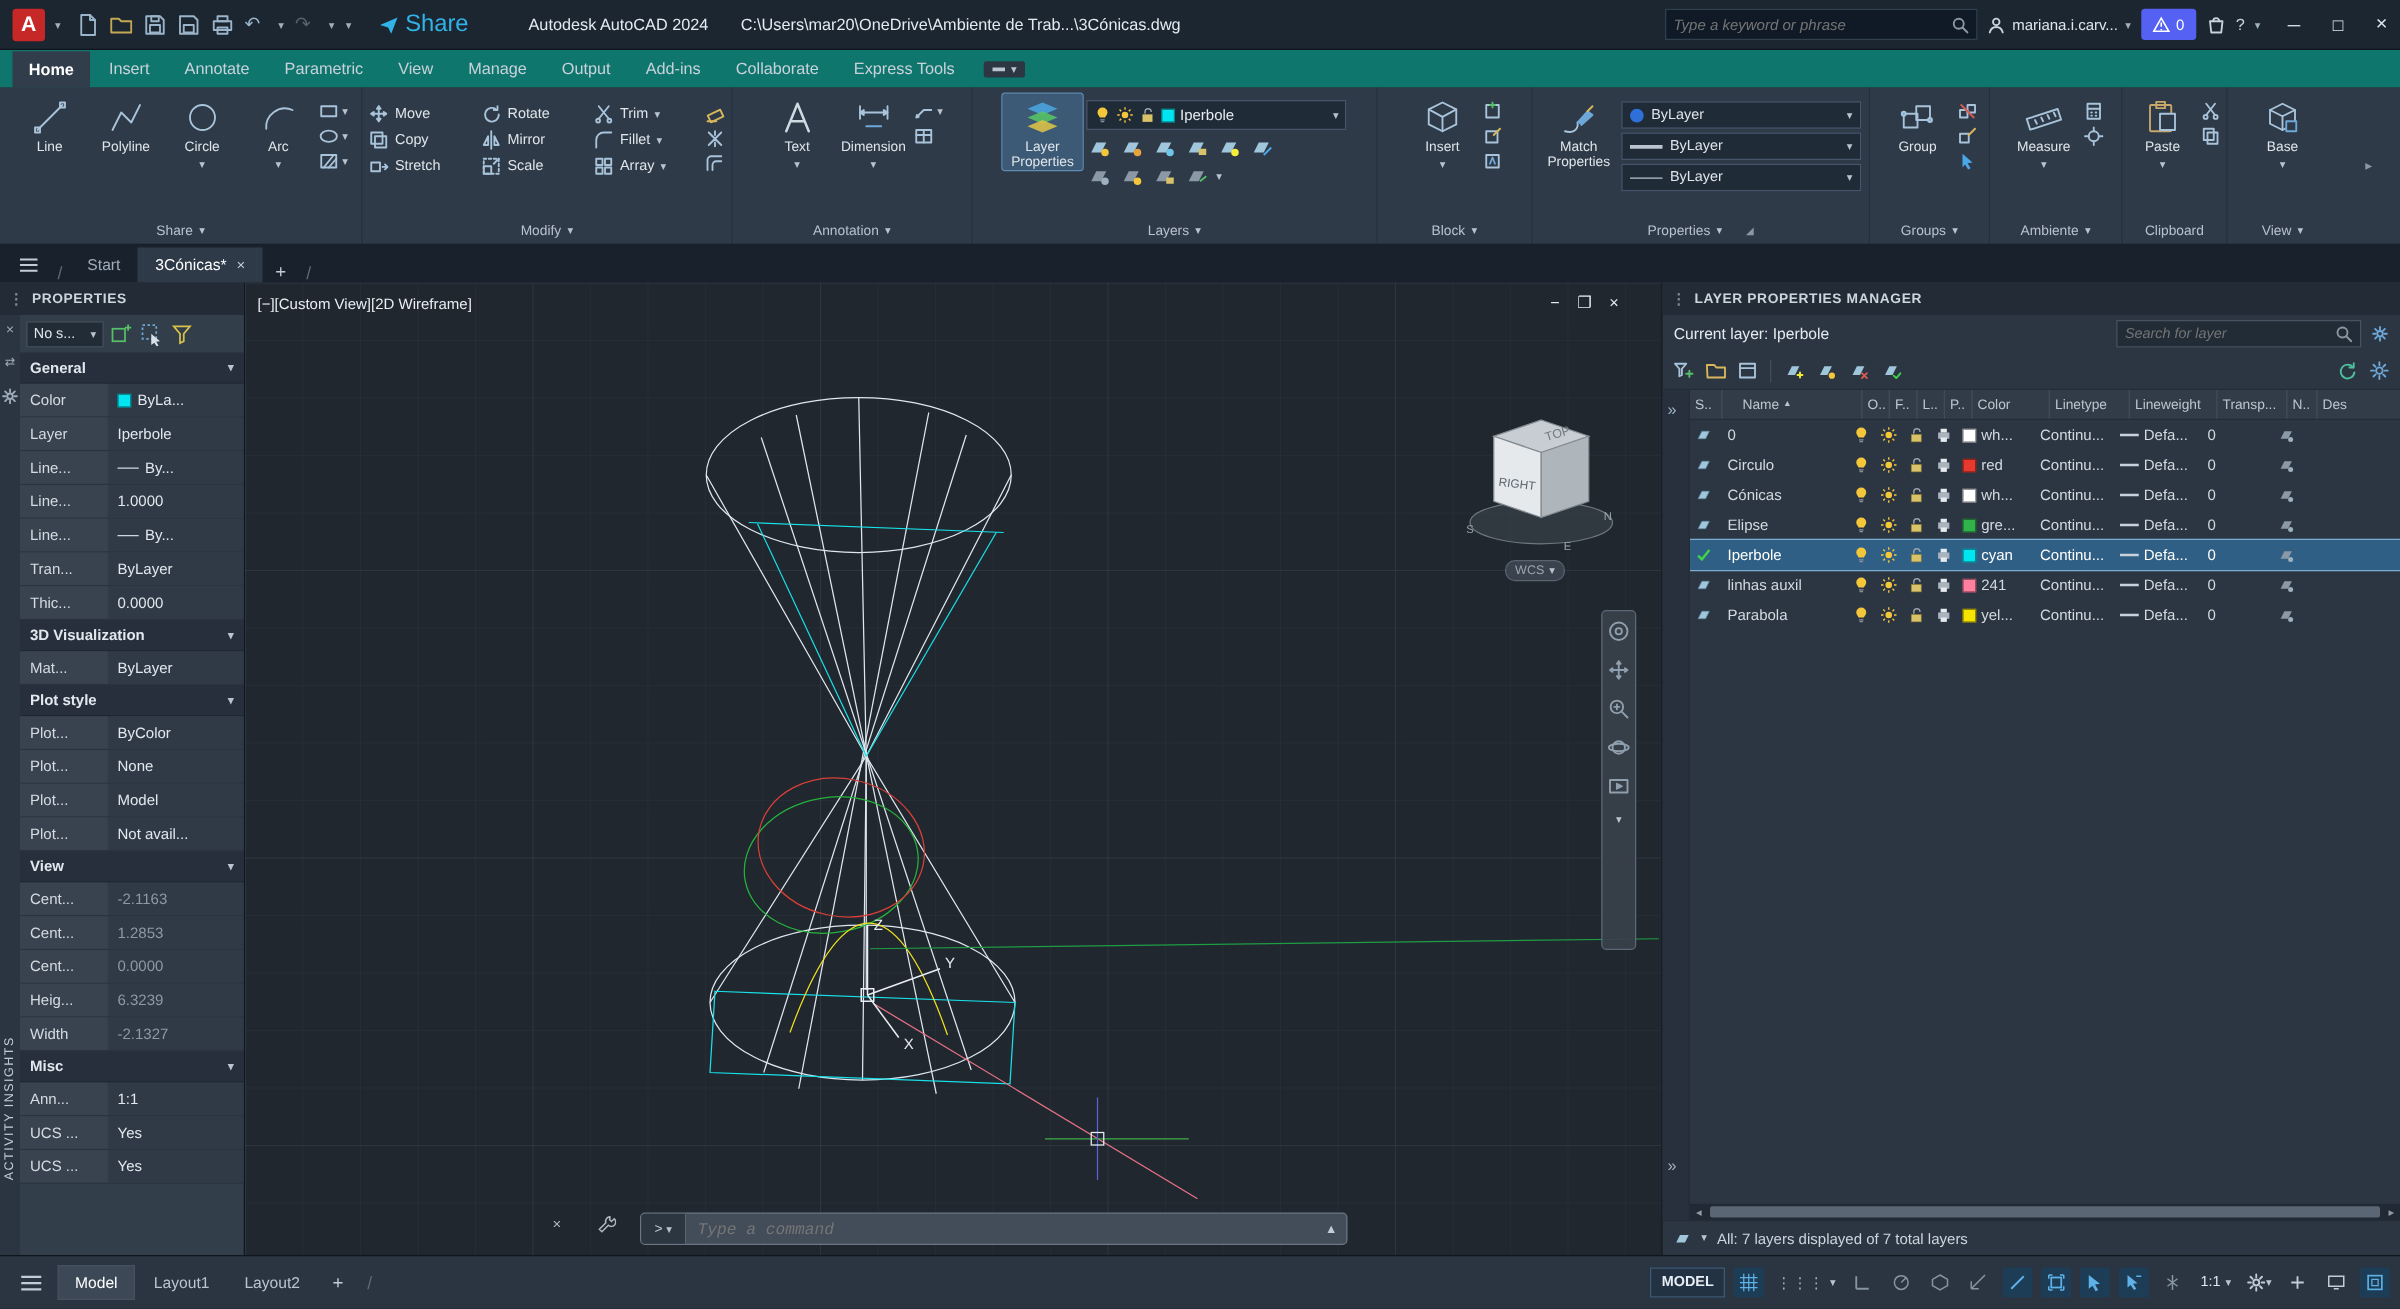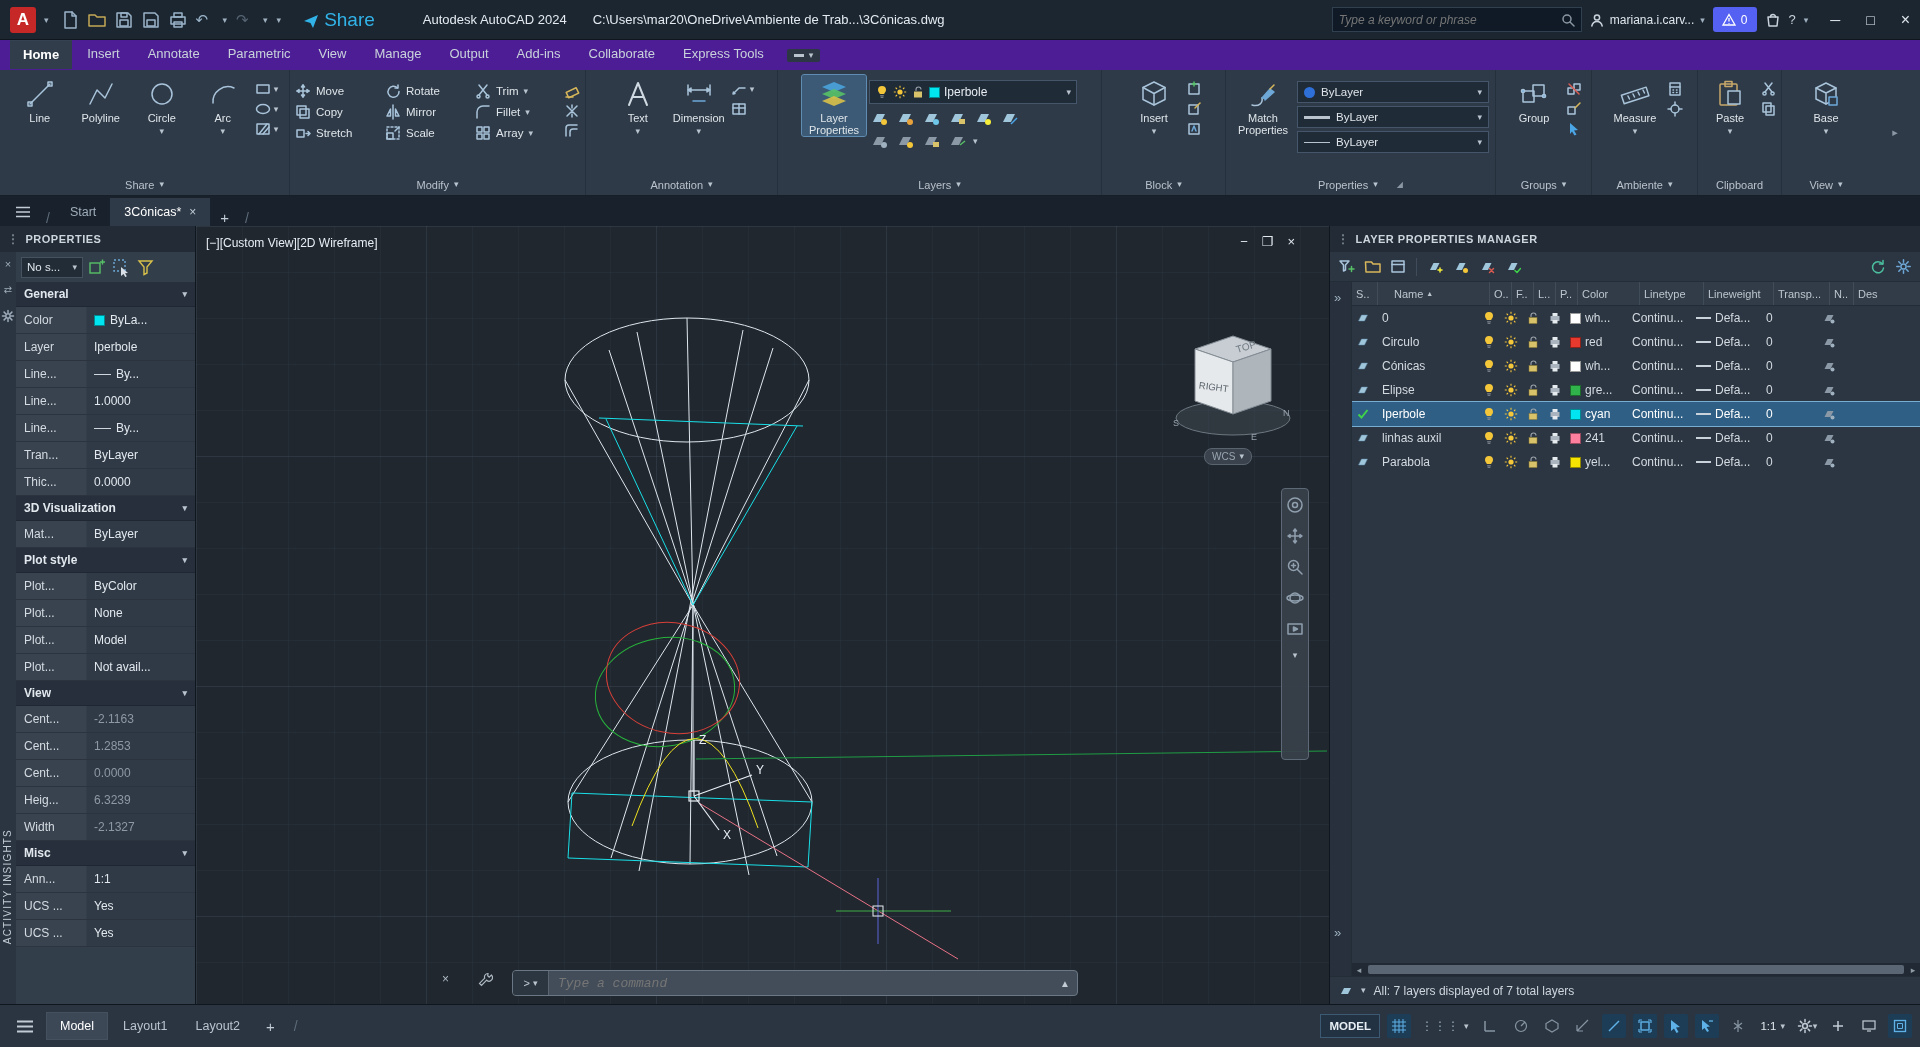--- a/index.html
+++ b/index.html
@@ -23,21 +23,21 @@
   .share{display:flex;align-items:center;gap:5px;color:#31b3e8;font-size:19px;margin-left:14px}
   .title-text{display:flex;gap:26px;margin-left:40px;font-size:13px;color:#e4eaf0;white-space:nowrap}
   .tb-search{margin-left:auto;display:flex;align-items:center;background:#0f1a26;border:1px solid #31404f;height:25px;width:250px;padding:0 6px;gap:6px}
   .tb-search input{flex:1;background:transparent;border:none;outline:none;color:#8b97a3;font-style:italic;font-size:12px}
   .tb-user{display:flex;align-items:center;gap:6px;color:#dfe6ec;font-size:12px}
   .alert-btn{display:flex;align-items:center;gap:5px;background:#5561f2;border-radius:3px;height:25px;padding:0 9px;color:#fff;font-size:12px}
   .win-controls{display:flex;align-items:center;gap:26px;margin-left:14px;color:#dfe6ec;font-size:14px}
   .win-controls span{cursor:default}
 
   
-  .rtabs{height:30px;background:#4c1d95;display:flex;align-items:flex-start;padding-left:10px;gap:2px;flex:0 0 30px}
+  .rtabs{height:30px;background:#0f766e;display:flex;align-items:center;padding-left:10px;gap:2px;flex:0 0 30px}
   .rtab{padding:0 13px;line-height:28px;font-size:13px;color:#c9d2db;cursor:default}
   .rtab.active{background:#313d4b;color:#fff;border-top:1px solid #45546444;font-weight:bold}
   .rtab-toggle{margin-left:8px;align-self:center;background:#2c3짐743;color:#b9c4cf;font-size:10px;background:#2c3743;border-radius:2px;padding:2px 7px;display:flex;gap:5px;align-items:center}
 
   
   .ribbon{height:126px;background:#2e3a48;display:flex;border-bottom:1px solid #161e27;flex:0 0 126px}
   .rpanel{display:flex;flex-direction:column;border-right:1px solid #24303c;padding-top:3px}
   .rpanel-body{flex:1;display:flex;align-items:flex-start;justify-content:center;gap:3px;padding:2px 4px}
   .rpanel-label{height:21px;display:flex;align-items:center;justify-content:center;gap:5px;font-size:11px;color:#b9c2cc}
   .bigbtn{width:58px;display:flex;flex-direction:column;align-items:center;gap:3px;padding-top:4px;border-radius:2px;cursor:default}
@@ -1003,20 +1003,34 @@
         <input type="text" placeholder="Type a command" style="">
         <div class="cmd-up">▲</div>
       </div>
     </section>
 
     <aside class="lpm">
       <div class="pal-header">
         <span class="grip">⋮</span>
         <span>LAYER PROPERTIES MANAGER</span>
       </div>
+      <div class="lp-current">
+        <span>Current layer: Iperbole</span>
+        <div class="lp-search">
+          <input type="text" placeholder="Search for layer" style="">
+          <span class="ico14"><svg class="sv" viewBox="0 0 14 14" style="stroke:#8b97a3">
+                <circle cx="6" cy="6" r="4"></circle>
+                <path d="M9 9l4 4"></path>
+              </svg></span>
+        </div>
+        <span class="ico14"><svg class="sv" viewBox="0 0 14 14" style="stroke:#6ea8d8">
+              <circle cx="7" cy="7" r="2.2"></circle>
+              <path d="M7 1.5v2M7 10.5v2M1.5 7h2M10.5 7h2M3.1 3.1l1.4 1.4M9.5 9.5l1.4 1.4M10.9 3.1L9.5 4.5M4.5 9.5l-1.4 1.4"></path>
+            </svg></span>
+      </div>
       <div class="lp-toolbar">
         <span class="tbi"><svg class="sv" viewBox="0 0 17 17">
               <path d="M2 3h9l-3.5 4v5l-2 1V7z"></path>
               <path d="M11 11h5M13.5 8.5v5" stroke="#56c066"></path>
             </svg></span>
         <span class="tbi"><svg class="sv" viewBox="0 0 17 17" style="stroke:#d8b75a">
               <path d="M1.5 4h6l1.5 2h7v8h-14z"></path>
             </svg></span>
         <span class="tbi"><svg class="sv" viewBox="0 0 17 17">
               <rect x="2" y="3" width="12" height="11"></rect>

